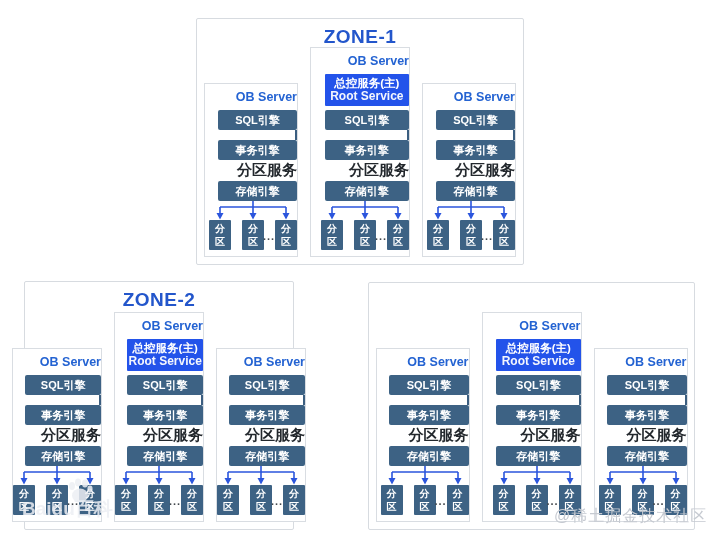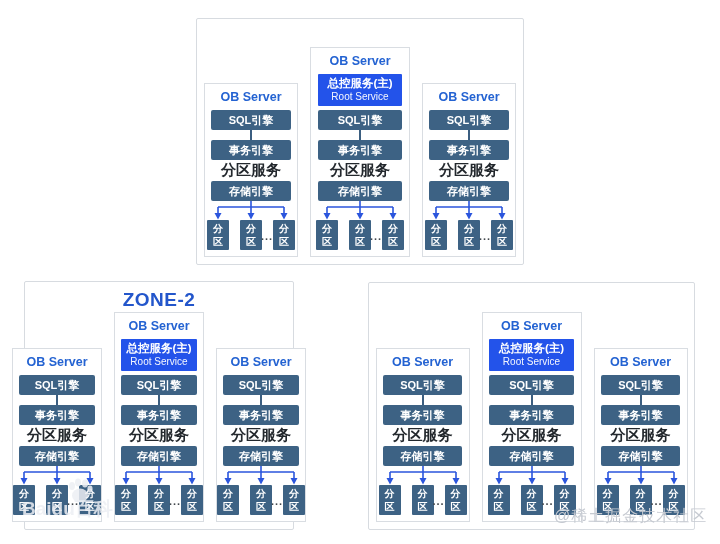--- a/index.html
+++ b/index.html
@@ -17,33 +17,33 @@
   .zone-title{
     position:absolute;top:7px;left:0;width:100%;text-align:center;
     font-size:19px;font-weight:bold;color:#2356cb;letter-spacing:.5px;
   }
   .servers{
     position:absolute;bottom:7px;left:0;right:0;
     display:flex;justify-content:center;align-items:flex-end;gap:12px;
   }
   .server{
     width:94px;height:174px;background:#ffffff;border:1px solid #d9dde2;
-    box-sizing:border-box;display:flex;flex-direction:column;align-items:center;
+    box-sizing:border-box;display:flex;flex-direction:column;align-items:flex-end;
   }
   .server.root{width:100px;height:210px;}
   .server-title{
     margin-top:5px;height:16px;line-height:16px;
     font-size:12.5px;font-weight:bold;color:#2463d2;white-space:nowrap;
   }
   .root-box{
     margin-top:5px;width:86%;height:32px;background:#2353ea;border-radius:1px;
     color:#fff;text-align:center;box-sizing:border-box;padding-top:2px;
   }
   .root-l1{font-size:11.5px;font-weight:bold;line-height:15px;}
-  .root-l2{font-size:10px;line-height:11px;opacity:.95;}
+  .root-l2{font-size:12px;line-height:11px;opacity:.95;font-weight:bold;}
   .block{
     margin-top:5px;width:86%;height:20px;background:#3d6284;border-radius:2px;
     color:#ffffff;font-size:11px;font-weight:bold;
     display:flex;align-items:center;justify-content:center;white-space:nowrap;
   }
   .server.root .block.first{margin-top:4px;}
   .block.after-line{margin-top:0;}
   .vline{width:2px;height:10px;background:#3b5e80;}
   .svc{
     height:21px;display:flex;align-items:center;justify-content:center;
@@ -74,20 +74,21 @@
   .wm-juejin{
     position:absolute;left:554px;top:506px;
     font-size:16px;color:#c6cad1;letter-spacing:1px;white-space:nowrap;
     pointer-events:none;
   }
 </style>
 </head>
 <body>
 
 <section class="zone zone1">
+  <div class="zone-title">ZONE-1</div>
   <div class="servers">
       <div class="server">
     <div class="server-title">OB Server</div>
 
     <div class="block first">SQL引擎</div>
     <div class="vline"></div>
     <div class="block after-line">事务引擎</div>
     <div class="svc">分区服务</div>
     <div class="block after-line">存储引擎</div>
     <svg class="branch" width="88" height="19" viewBox="0 0 88 19">

